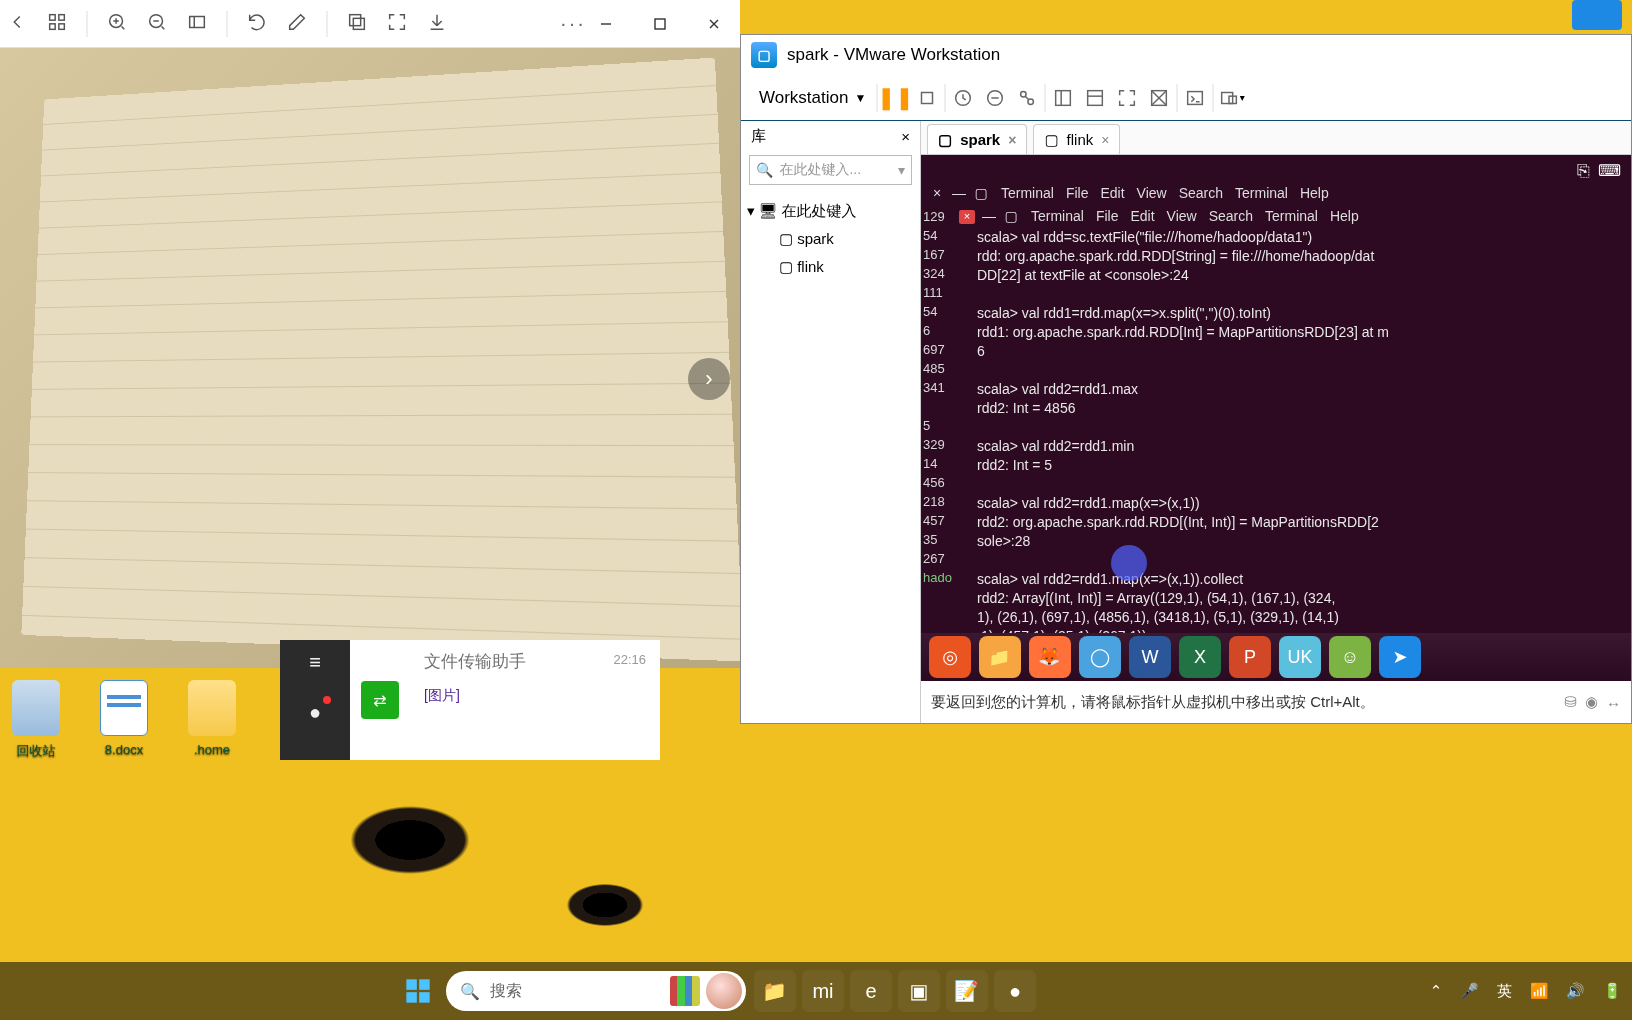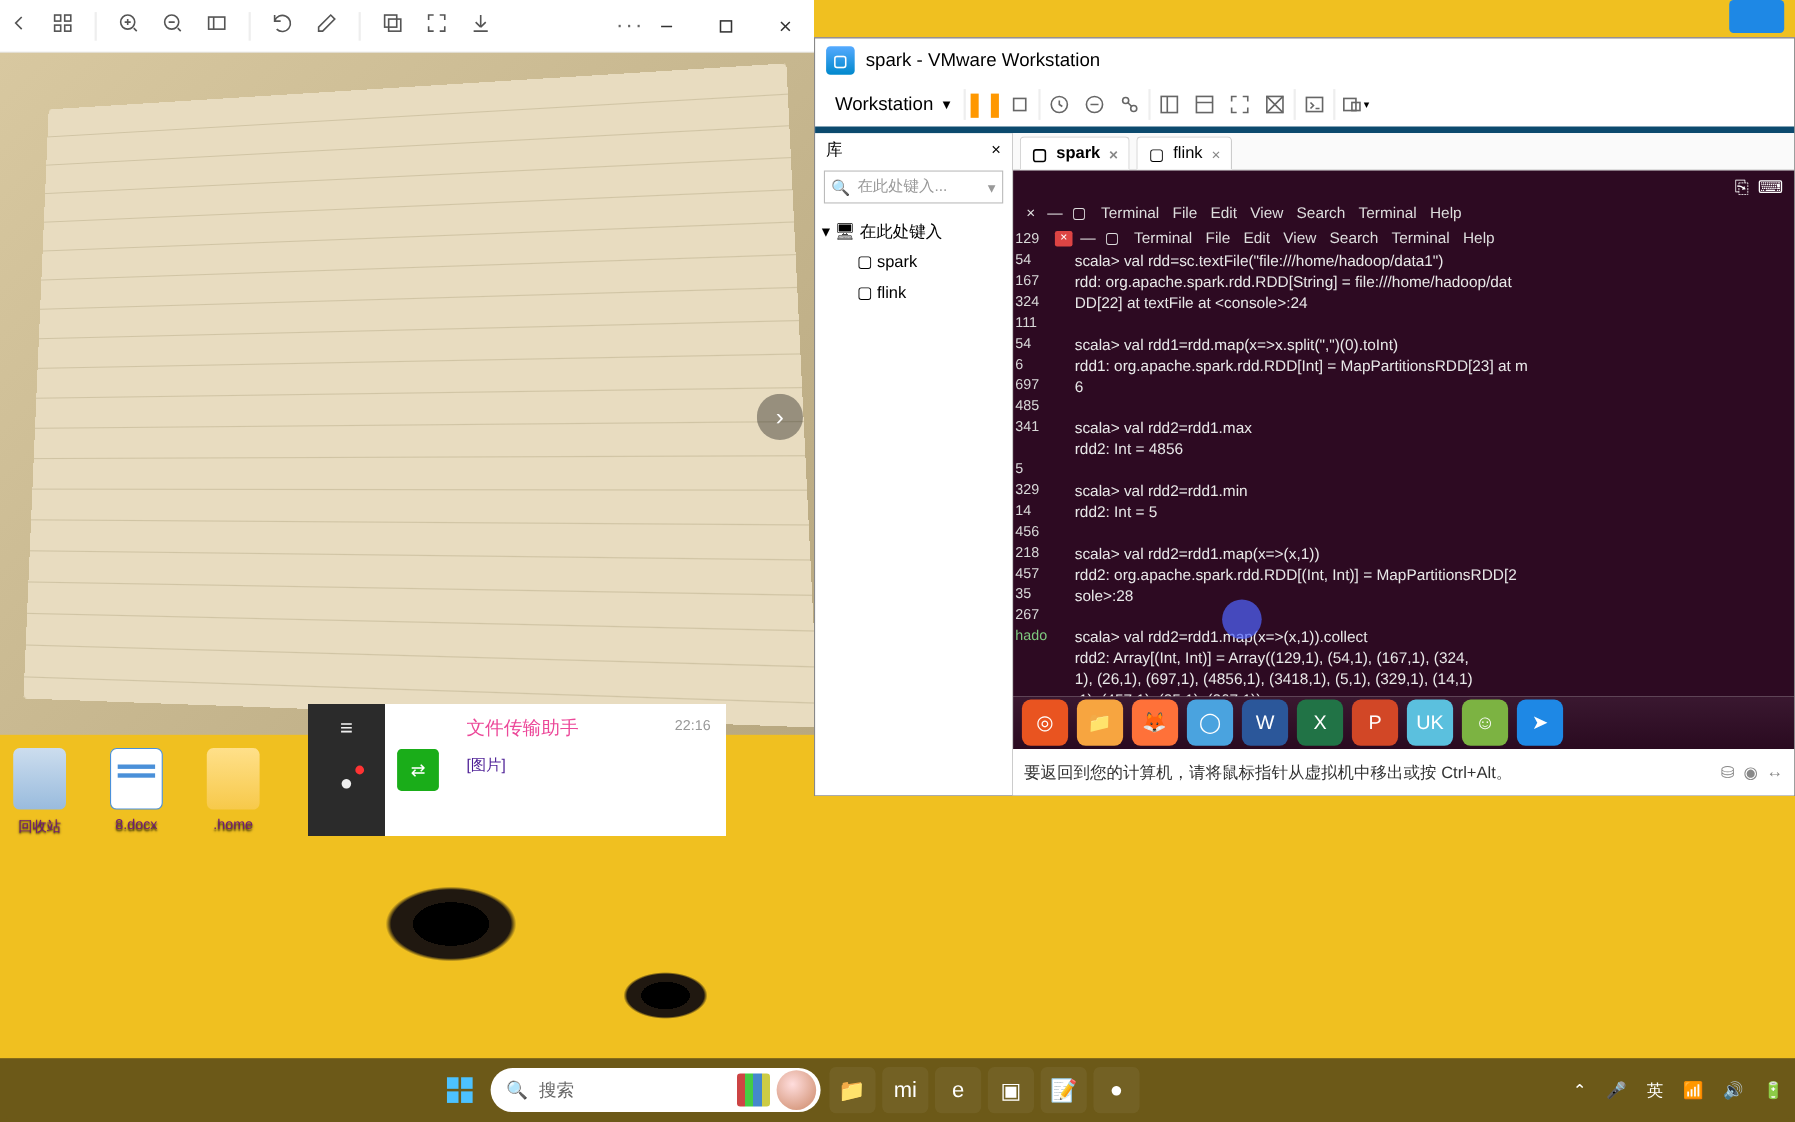--- a/index.html
+++ b/index.html
@@ -10,41 +10,41 @@
 .viewer .tb { display:flex; gap:18px; align-items:center; flex:1; }
 .viewer .tb svg { width:22px; height:22px; fill:none; stroke:#555; stroke-width:1.6; }
 .viewer .winbtn { display:flex; gap:14px; margin-left:auto; }
 .viewer .winbtn div { width:40px; height:40px; display:flex; align-items:center; justify-content:center; }
 
 .photo { position:absolute; left:0; top:48px; width:740px; height:620px; background:linear-gradient(135deg,#d8c8a0 0%,#c8b890 50%,#b8a880 100%); display:flex; align-items:center; justify-content:center; color:#444; font-size:14px; }
 .photo .note { position:absolute; inset:20px 30px 30px 10px; background:repeating-linear-gradient(#e8dcc0 0 28px,#d0c4a4 28px 29px); border-radius:4px; transform:perspective(800px) rotateX(6deg) rotateY(-8deg); padding:20px; }
 .photo .navbtn { position:absolute; right:10px; top:50%; width:42px; height:42px; border-radius:50%; background:rgba(0,0,0,.35); display:flex; align-items:center; justify-content:center; color:#fff; font-size:22px; }
 
 .desktop-icons { position:absolute; left:0; top:670px; width:260px; display:flex; gap:40px; padding:10px 12px; }
-.di { display:flex; flex-direction:column; align-items:center; gap:6px; color:#701a75; font-size:13px; text-shadow:0 1px 2px #000; }
+.di { display:flex; flex-direction:column; align-items:center; gap:6px; color:#14532d; font-size:13px; text-shadow:0 1px 2px #000; }
 .di .ic { width:48px; height:56px; background:#fff; border-radius:6px; position:relative; }
 .di.bin .ic { background:linear-gradient(#cde,#9bd); }
 .di.folder .ic { background:linear-gradient(#ffe08a,#f7c94a); }
 
 .sidepanel { position:absolute; left:280px; top:640px; width:380px; height:120px; background:#fff; display:flex; }
 .sidepanel .dark { width:70px; background:#2b2b2b; display:flex; flex-direction:column; align-items:center; padding-top:8px; gap:22px; }
 .sidepanel .dark .dot { width:28px; height:28px; display:flex; align-items:center; justify-content:center; color:#eee; font-size:20px; }
 .sidepanel .green { width:60px; display:flex; align-items:center; justify-content:center; }
 .sidepanel .green .sq { width:38px; height:38px; background:#1aad19; border-radius:4px; display:flex; align-items:center; justify-content:center; color:#fff; }
 .sidepanel .txt { flex:1; padding:10px 14px; }
-.sidepanel .txt .t1 { font-size:17px; color:#ec4899; }
+.sidepanel .txt .t1 { font-size:17px; color:#737373; }
 .sidepanel .txt .t2 { font-size:14px; color:#4c1d95; margin-top:14px; }
 .sidepanel .time { font-size:13px; color:#999; padding:12px 14px 0 0; }
 
 
 .vmw { position:absolute; left:740px; top:34px; right:0; height:690px; background:#fff; border:1px solid #888; display:flex; flex-direction:column; }
 .vmw .titlebar { height:40px; display:flex; align-items:center; padding:0 10px; gap:10px; }
 .vmw .titlebar .logo { width:26px; height:26px; background:linear-gradient(#5af,#08c); border-radius:4px; display:flex; align-items:center; justify-content:center; color:#fff; font-size:14px; font-weight:bold; }
 .vmw .titlebar .ttl { font-size:17px; }
-.vmw .menubar { height:46px; display:flex; align-items:center; padding:0 10px; gap:2px; border-bottom:6px solid #0c4a6e; }
+.vmw .menubar { height:46px; display:flex; align-items:center; padding:0 10px; gap:2px; border-bottom:1px solid #0c4a6e; }
 .vmw .menubar .ws { font-size:17px; padding:4px 8px; display:flex; align-items:center; gap:6px; }
 .vmw .menubar .sep { width:2px; height:28px; background:#eee; }
 .vmw .menubar .pause { color:#ff9800; font-size:22px; }
 .vmw .menubar .mbtn { width:30px; height:30px; display:flex; align-items:center; justify-content:center; }
 .vmw .menubar svg { width:22px; height:22px; fill:none; stroke:#666; stroke-width:1.6; }
 
 .vmw .workrow { flex:1; display:flex; min-height:0; }
 .vmw .lib { width:180px; border-right:1px solid #ccc; display:flex; flex-direction:column; }
 .vmw .lib .libhdr { height:30px; display:flex; align-items:center; justify-content:space-between; padding:0 10px; font-size:15px; }
 .vmw .lib .srch { margin:4px 8px; height:30px; border:1px solid #bbb; display:flex; align-items:center; padding:0 6px; gap:6px; color:#999; font-size:14px; }

